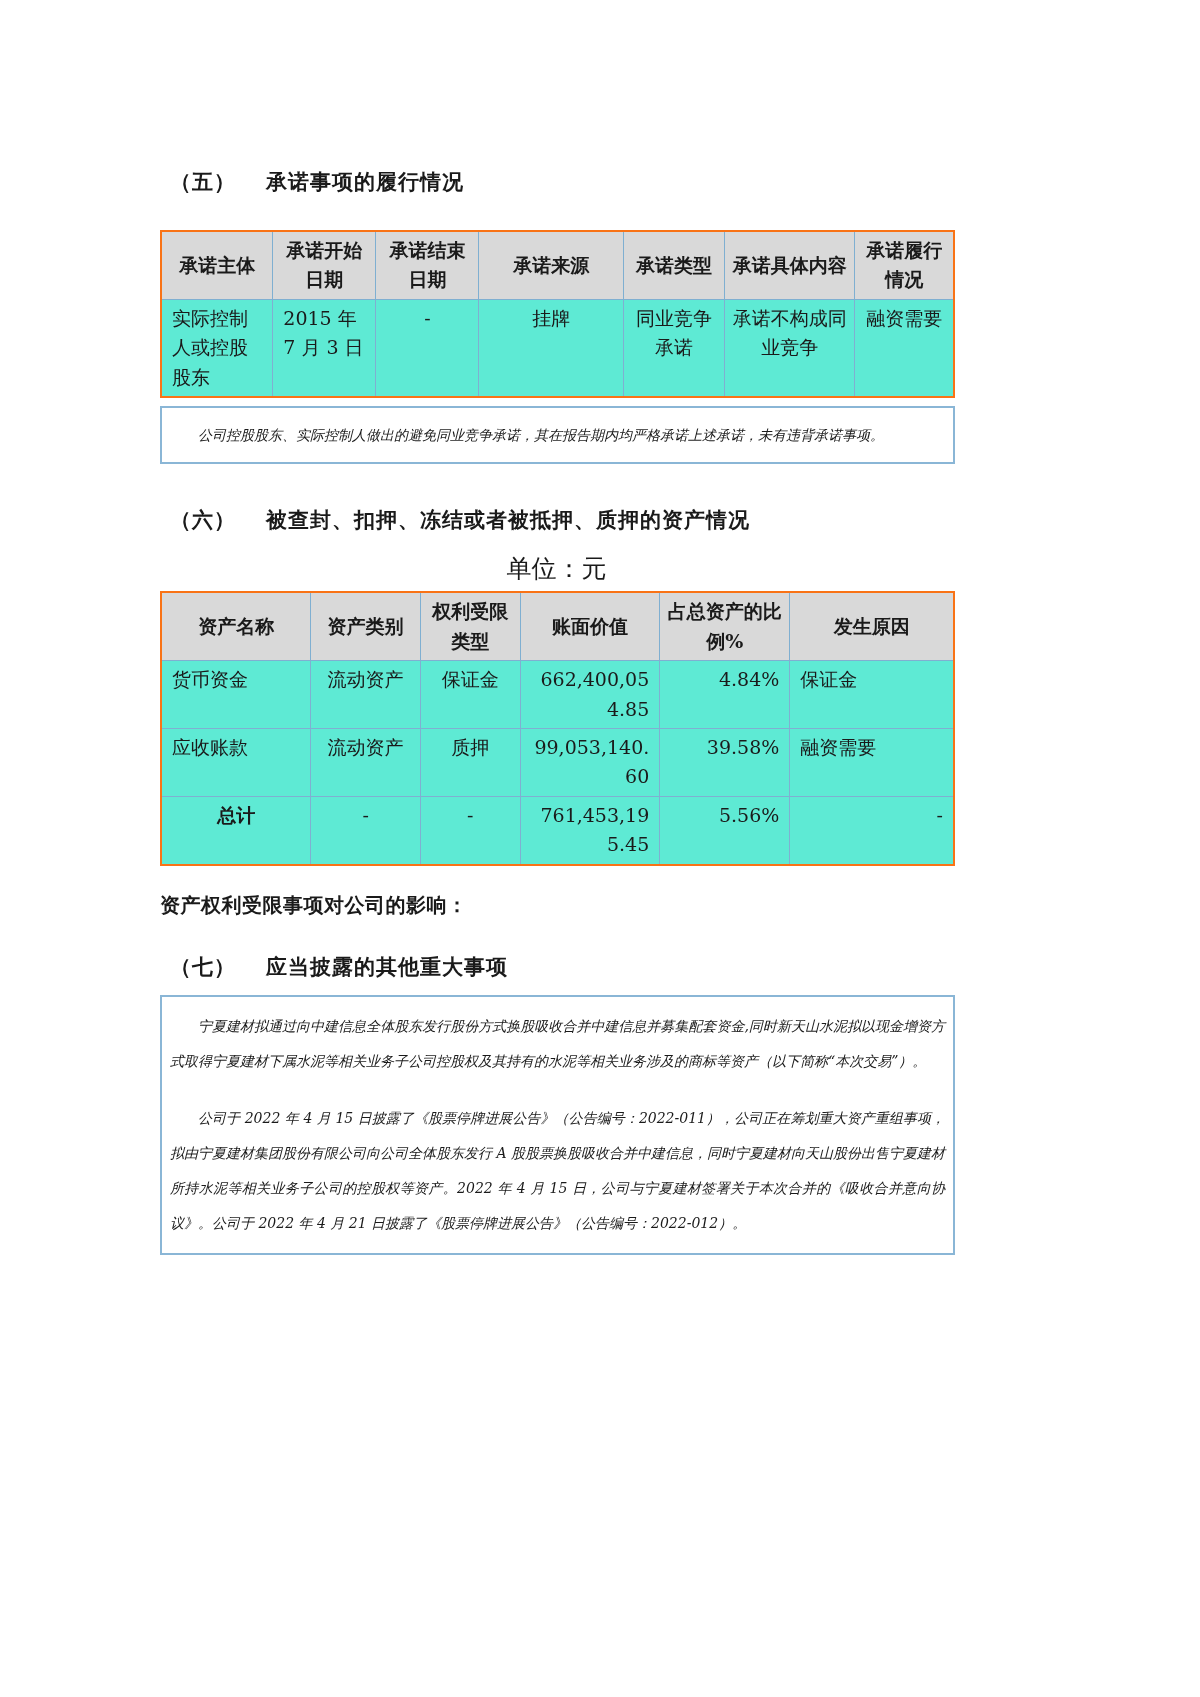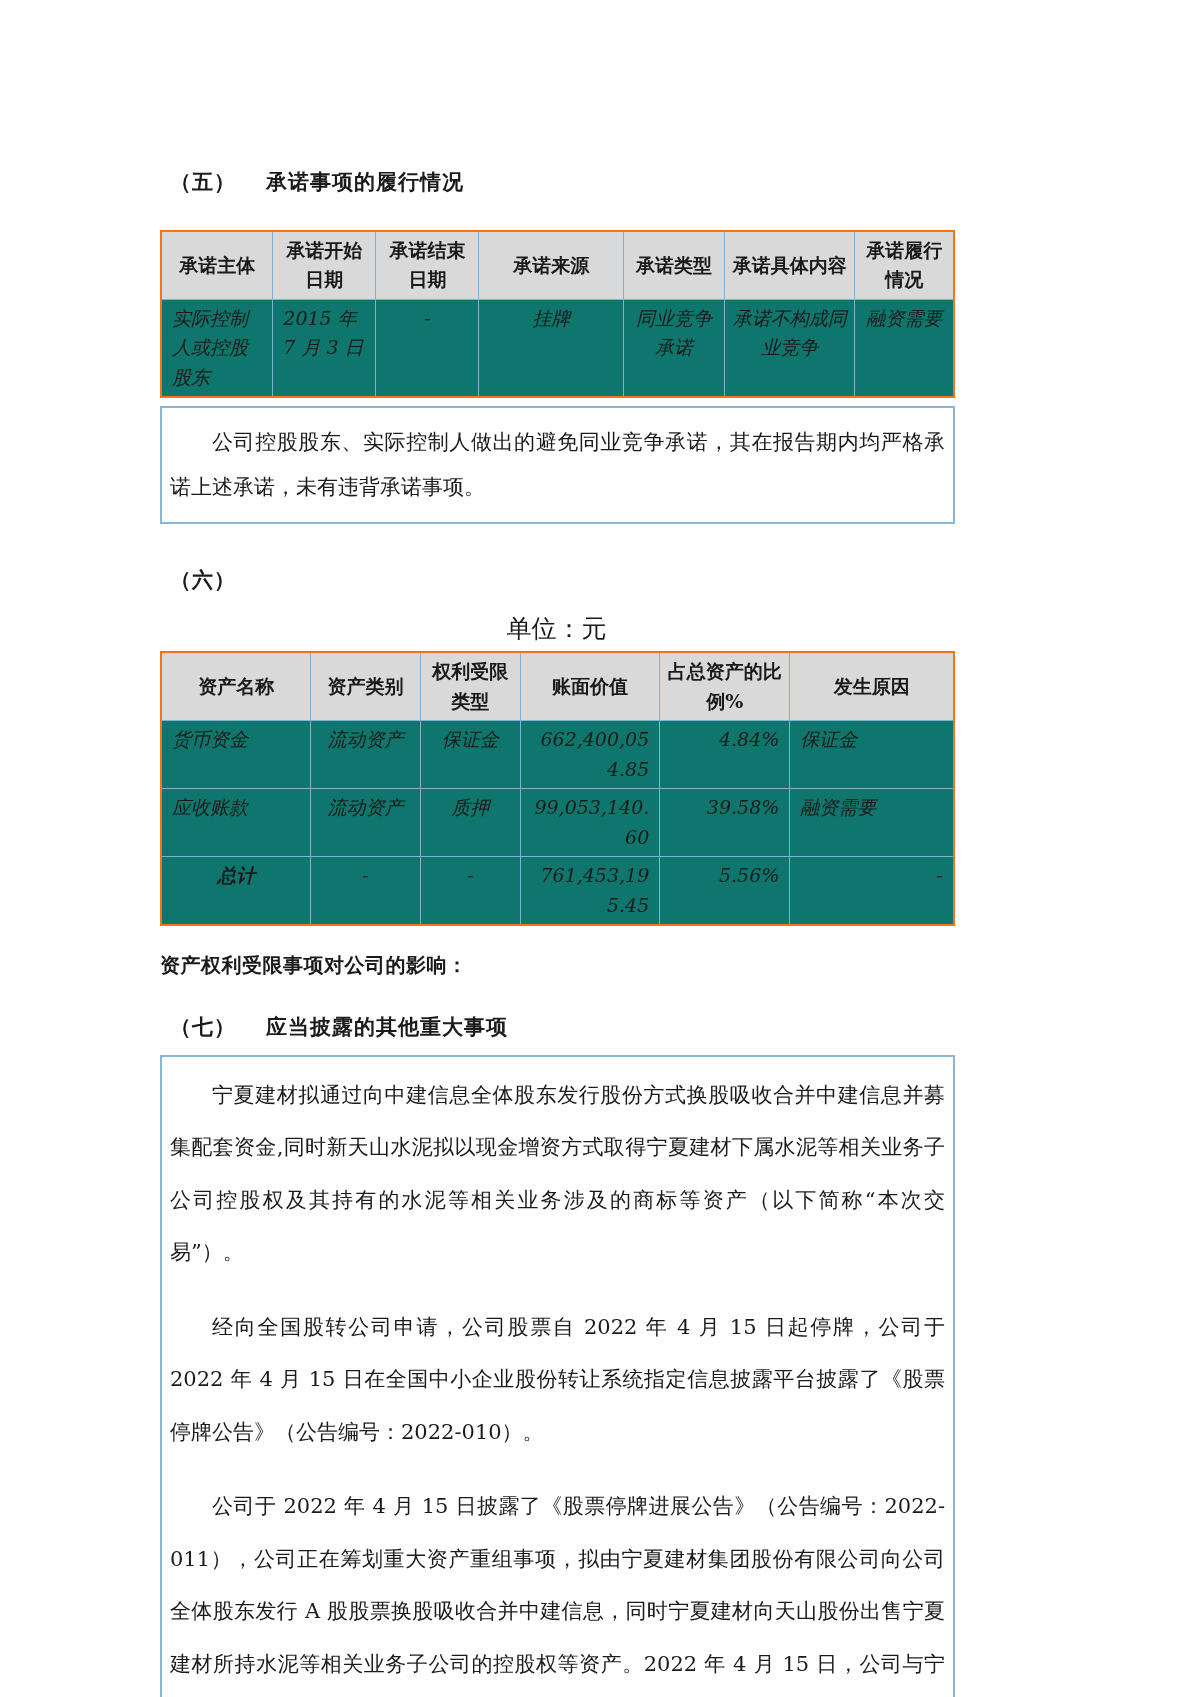--- a/index.html
+++ b/index.html
@@ -43,38 +43,39 @@
     padding:4px 6px;
     line-height:1.55;
     word-break:break-all;
   }
   .doc-table th{
     background:#d9d9d9;
     font-weight:bold;
     text-align:center;
     vertical-align:middle;
   }
-  .doc-table td{vertical-align:top;background:#0f766e;font-style:italic;}
+  .doc-table td{vertical-align:top;background:#5eead4;}
   .c-left{text-align:left;padding-left:10px !important;}
   .c-center{text-align:center;}
   .c-num{text-align:right;padding-right:10px !important;}
   .c-bold{font-weight:bold;}
 
   
   .text-box{
     border:2px solid #8ab6d6;
     background:#ffffff;
     padding:12px 8px;
   }
   .text-box p{
     margin:0;
-    font-size:21px;
+    font-size:14px;
     line-height:2.15;
     text-indent:2em;
     text-align:justify;
+    font-style:italic;
   }
   .big-box p{
     line-height:2.5;
     margin:0 0 22px 0;
   }
   .big-box p:last-child{margin-bottom:0;}
 
   .unit-label{
     text-align:center;
     font-size:25px;
@@ -136,20 +137,21 @@
         </tr>
       </tbody>
     </table>
 
     <div class="text-box mt-box1">
       <p>公司控股股东、实际控制人做出的避免同业竞争承诺，其在报告期内均严格承诺上述承诺，未有违背承诺事项。</p>
     </div>
 
     <h2 class="sec-heading mt-sec6">
       <span class="sec-no">（六）</span>
+      <span>被查封、扣押、冻结或者被抵押、质押的资产情况</span>
     </h2>
 
     <div class="unit-label">单位：元</div>
 
     <table class="doc-table mt-table2">
       <colgroup>
         <col style="width:18.9%">
           <col style="width:13.8%">
           <col style="width:12.6%">
         <col style="width:17.6%">
@@ -196,19 +198,18 @@
 
     <h3 class="sub-heading mt-sub2">资产权利受限事项对公司的影响：</h3>
 
     <h2 class="sec-heading mt-sec7">
       <span class="sec-no">（七）</span>
       <span>应当披露的其他重大事项</span>
     </h2>
 
     <div class="text-box big-box mt-box3">
       <p>宁夏建材拟通过向中建信息全体股东发行股份方式换股吸收合并中建信息并募集配套资金,同时新天山水泥拟以现金增资方式取得宁夏建材下属水泥等相关业务子公司控股权及其持有的水泥等相关业务涉及的商标等资产（以下简称“本次交易”）。</p>
-      <p>经向全国股转公司申请，公司股票自 2022 年 4 月 15 日起停牌，公司于 2022 年 4 月 15 日在全国中小企业股份转让系统指定信息披露平台披露了《股票停牌公告》（公告编号：2022-010）。</p>
       <p>公司于 2022 年 4 月 15 日披露了《股票停牌进展公告》（公告编号：2022-011），公司正在筹划重大资产重组事项，拟由宁夏建材集团股份有限公司向公司全体股东发行 A 股股票换股吸收合并中建信息，同时宁夏建材向天山股份出售宁夏建材所持水泥等相关业务子公司的控股权等资产。2022 年 4 月 15 日，公司与宁夏建材签署关于本次合并的《吸收合并意向协议》。公司于 2022 年 4 月 21 日披露了《股票停牌进展公告》（公告编号：2022-012）。</p>
 
     </div>
 
   </div>
 </div>
 
 </body></html>

